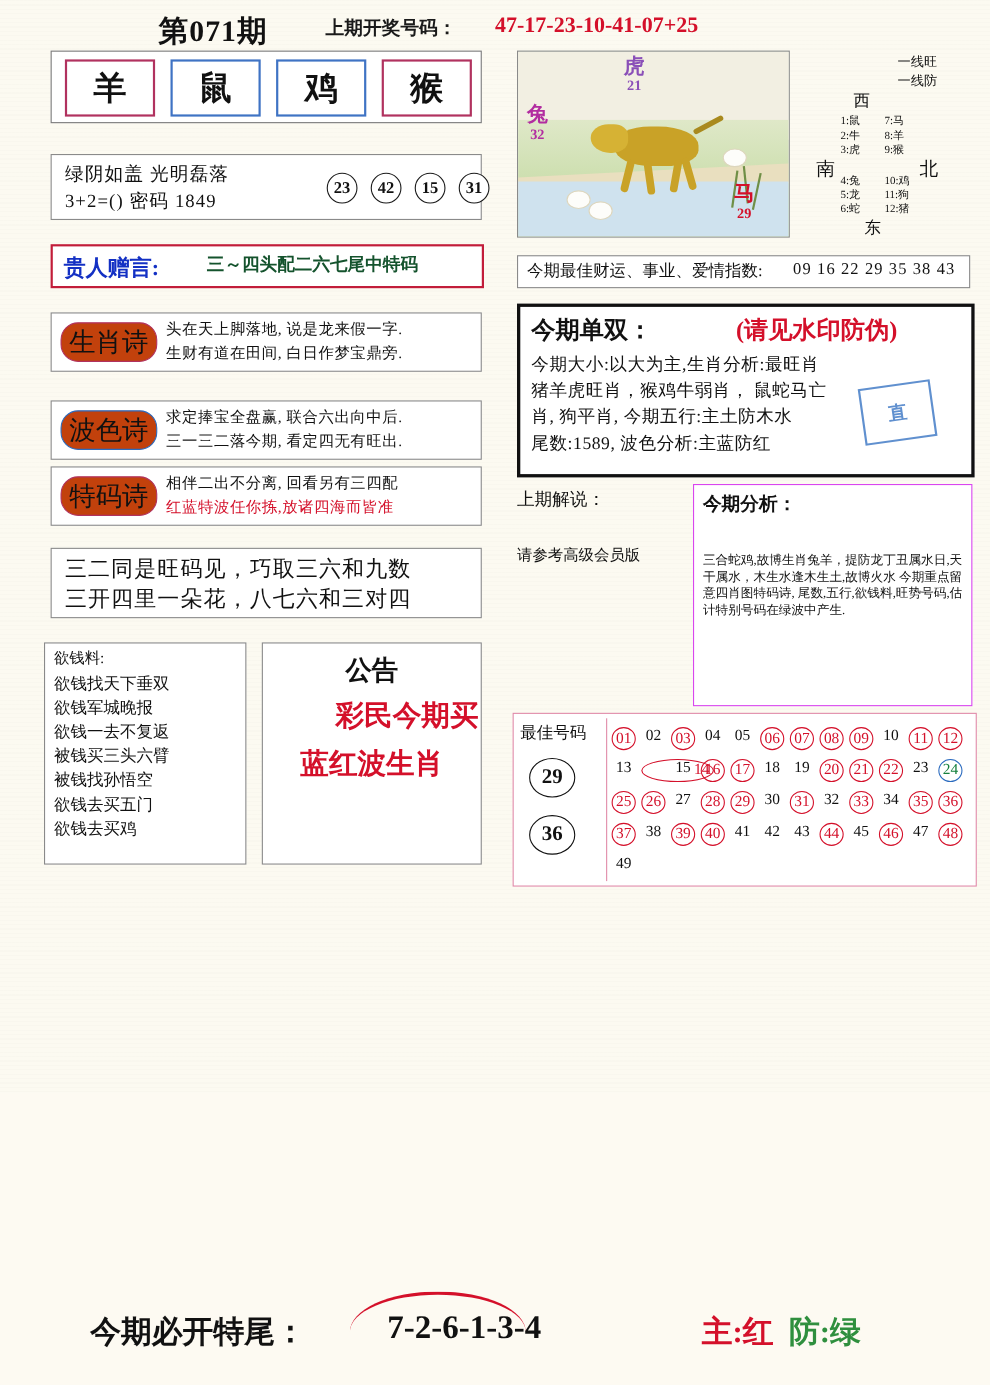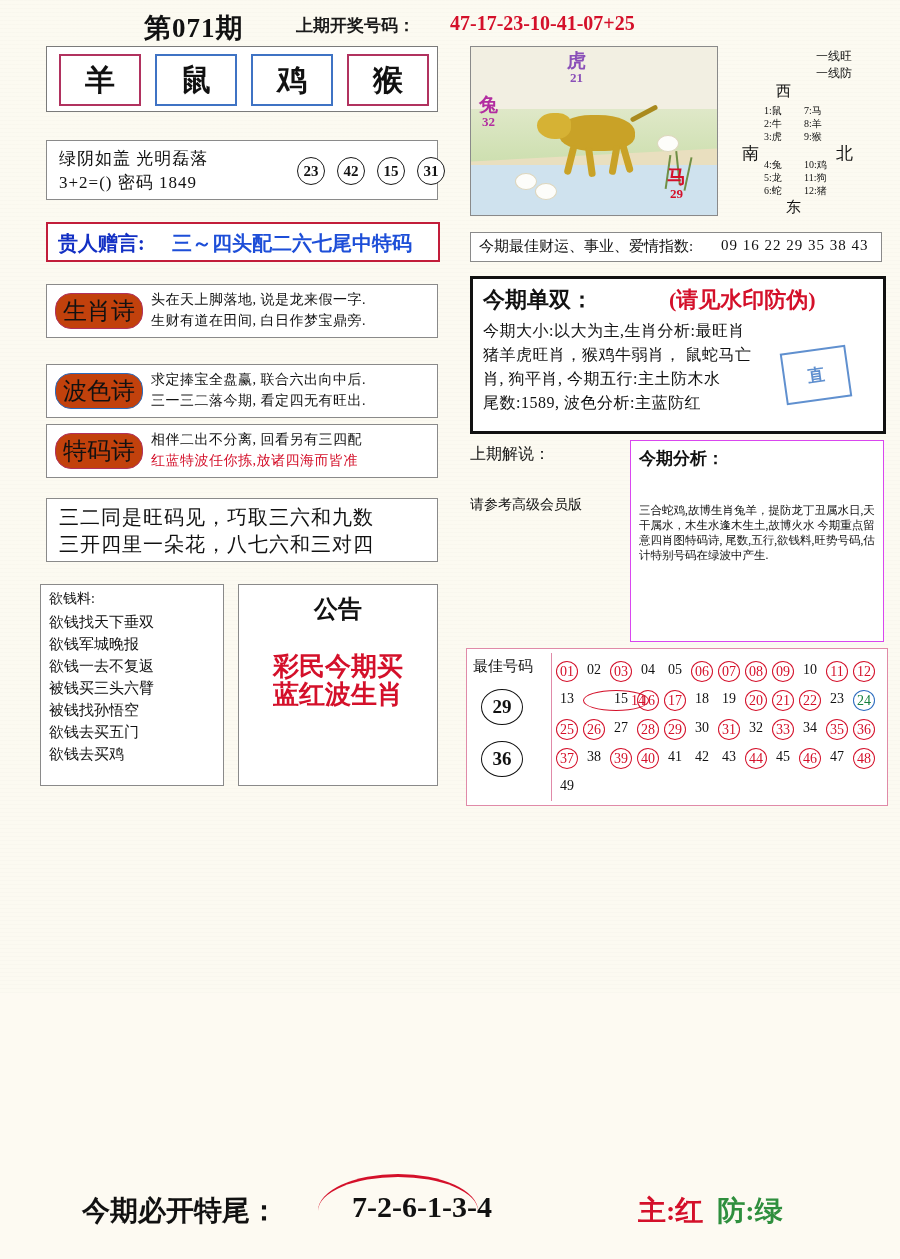--- a/index.html
+++ b/index.html
@@ -38,21 +38,21 @@
   #phrase-box{left:46px;top:140px;width:390px;height:58px;border:1px solid #8a8a8a;background:#fff;}
   #phrase1{left:12px;top:6px;font-size:17px;letter-spacing:1px;}
   #phrase2{left:12px;top:30px;font-size:17px;letter-spacing:1px;}
   .ball{position:absolute;width:26px;height:26px;border-radius:50%;border:1.5px solid #1a1a1a;
         display:flex;align-items:center;justify-content:center;font-size:15px;font-weight:bold;background:#fff;}
   #pb1{left:250px;top:16px;}#pb2{left:290px;top:16px;}#pb3{left:330px;top:16px;}#pb4{left:370px;top:16px;}
 
   
   #banner{left:46px;top:222px;width:390px;height:36px;border:2px solid #c21d3a;background:#fff;}
   #banner-t1{left:10px;top:6px;font-size:20px;font-weight:bold;color:#1330c4;}
-  #banner-t2{left:124px;top:6px;font-size:20px;font-weight:bold;color:#1d4ed8;}
+  #banner-t2{left:140px;top:6px;font-size:16px;font-weight:bold;color:#14532d;}
 
   
   .poem-row{position:absolute;left:46px;width:390px;height:52px;border:1px solid #8a8a8a;background:#fff;}
   #poem1{top:284px;}
   #poem2{top:364px;}
   #poem3{top:424px;}
   .poem-tag{position:absolute;left:8px;top:8px;width:86px;height:34px;border:1.5px solid #b1325f;border-radius:16px;
             display:flex;align-items:center;justify-content:center;font-size:24px;font-weight:normal;background:#c2410c;}
   #poem2 .poem-tag{border-color:#2b6bbf;}
   #poem3 .poem-tag{border-color:#b1325f;}
@@ -69,21 +69,21 @@
   
   #moneybox{left:40px;top:584px;width:182px;height:200px;border:1px solid #8a8a8a;background:#fff;}
   #moneybox .title{position:absolute;left:8px;top:5px;font-size:14px;}
   #moneybox ul{list-style:none;margin:0;padding:0;position:absolute;left:8px;top:26px;}
   #moneybox li{font-size:15px;line-height:22px;}
 
   
   #announce{left:238px;top:584px;width:198px;height:200px;border:1px solid #8a8a8a;background:#fff;}
   #announce .atitle{position:absolute;left:0;top:8px;width:198px;text-align:center;font-size:24px;font-weight:bold;}
   #announce .aline{position:absolute;left:0;width:198px;text-align:center;font-size:26px;font-weight:bold;color:#d4102a;}
-  #announce .al1{top:64px;}
+  #announce .al1{top:48px;margin-left:32px;}
   #announce .al2{top:92px;}
 
   
   #pic-box{left:470px;top:46px;width:246px;height:168px;border:1px solid #8a8a8a;background:#eef3e6;overflow:hidden;}
   .pic-sky{position:absolute;left:0;top:0;width:246px;height:80px;background:#f2efe2;}
   .pic-grass{position:absolute;left:0;top:62px;width:246px;height:106px;
      background:linear-gradient(180deg,#dfe8c8 0%, #cfe0b2 45%, #b9d6a0 100%);}
   .pic-water{position:absolute;left:0;top:118px;width:246px;height:50px;background:#cfe2ee;}
   .pic-bank{position:absolute;left:0;top:108px;width:246px;height:18px;background:#e9dfbf;transform:skewY(-3deg);}
   .ox-body{position:absolute;left:88px;top:68px;width:76px;height:36px;background:#c9a227;border-radius:42% 48% 40% 44%;}

